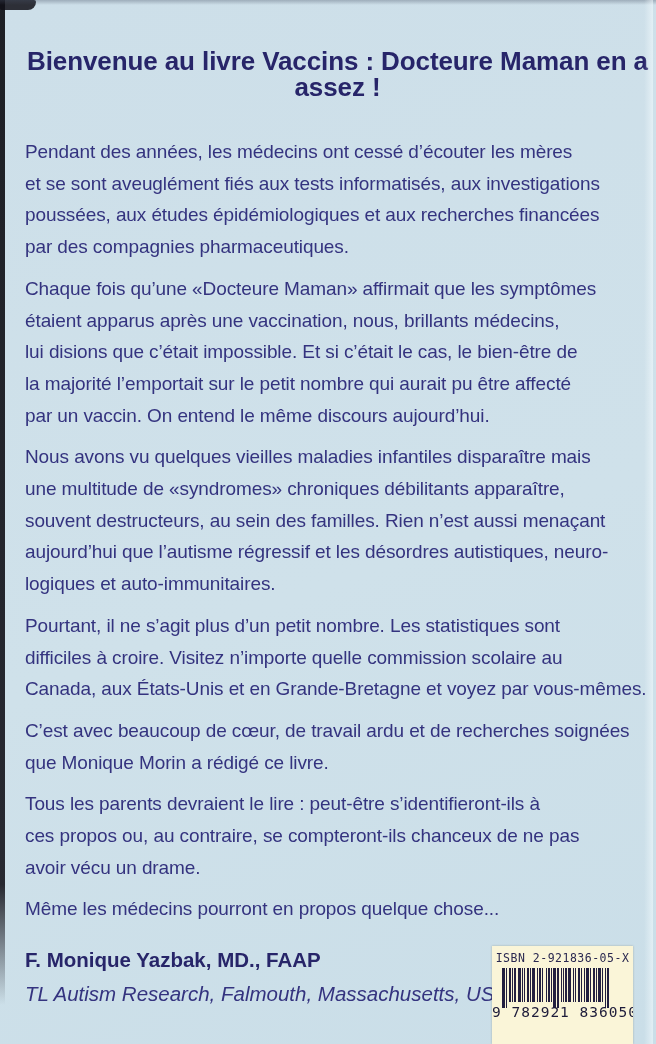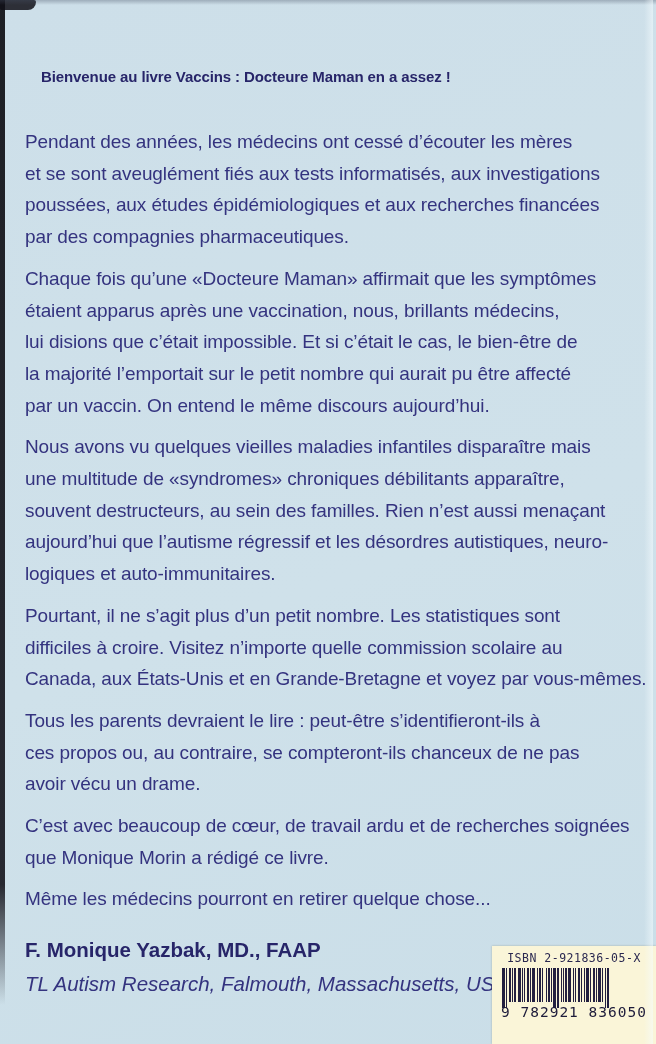--- a/index.html
+++ b/index.html
@@ -11,26 +11,27 @@
     overflow: hidden;
     background: linear-gradient(160deg, var(--bg, #cddfe9) 0%, #cfe1ea 55%, #cadee8 100%);
     font-family: "Liberation Sans", sans-serif;
   }
   .content {
     position: absolute;
     top: 0; left: 0; right: 0;
     padding: 48px 6px 0 25px;
   }
   .cover-title {
-    margin: 16px;
-    font-size: 15px;
+    margin: 0;
+    font-size: 26px;
     font-weight: bold;
     line-height: 26px;
     letter-spacing: -0.1px;
     color: var(--title-color, #272569);
+    text-align: center;
   }
   .body-par {
     margin: 10px 0 0 0;
     font-size: 19px;
     line-height: 31.7px;
     letter-spacing: -0.1px;
     color: var(--text-color, #34337f);
     white-space: pre-line;
   }
   .body-par.first { margin-top: 36px; }
@@ -46,21 +47,21 @@
     font-size: 20.5px;
     font-style: italic;
     line-height: 26px;
     color: var(--text-color, #34337f);
   }
   
   .barcode-box {
     position: absolute;
     left: 492px;
     top: 946px;
-    width: 164px;
+    width: 141px;
     height: 98px;
     background: var(--barcode-bg, #faf5d8);
     box-shadow: 0 0 2px rgba(90,90,60,0.35);
     overflow: hidden;
   }
   .isbn-label {
     margin-top: 5px;
     text-align: center;
     font-family: "DejaVu Sans Mono", monospace;
     font-size: 11.5px;
@@ -129,26 +130,26 @@
 la majorité l’emportait sur le petit nombre qui aurait pu être affecté
 par un vaccin. On entend le même discours aujourd’hui.</p>
     <p class="body-par">Nous avons vu quelques vieilles maladies infantiles disparaître mais
 une multitude de «syndromes» chroniques débilitants apparaître,
 souvent destructeurs, au sein des familles. Rien n’est aussi menaçant
 aujourd’hui que l’autisme régressif et les désordres autistiques, neuro-
 logiques et auto-immunitaires.</p>
     <p class="body-par">Pourtant, il ne s’agit plus d’un petit nombre. Les statistiques sont
 difficiles à croire. Visitez n’importe quelle commission scolaire au
 Canada, aux États-Unis et en Grande-Bretagne et voyez par vous-mêmes.</p>
+    <p class="body-par">C’est avec beaucoup de cœur, de travail ardu et de recherches soignées
+que Monique Morin a rédigé ce livre.</p>
     <p class="body-par">Tous les parents devraient le lire : peut-être s’identifieront-ils à
 ces propos ou, au contraire, se compteront-ils chanceux de ne pas
 avoir vécu un drame.</p>
-    <p class="body-par">C’est avec beaucoup de cœur, de travail ardu et de recherches soignées
-que Monique Morin a rédigé ce livre.</p>
-    <p class="body-par">Même les médecins pourront en retirer quelque chose...</p>
+    <p class="body-par">Même les médecins pourront en propos quelque chose...</p>
 
     <h2 class="author-name">F. Monique Yazbak, MD., FAAP</h2>
     <div class="author-affiliation">TL Autism Research, Falmouth, Massachusetts, USA</div>
   </div>
 
   <div class="barcode-box">
     <div class="isbn-label">ISBN 2-921836-05-X</div>
     <div class="bars" id="bars">
         <div class="bar guard" style="width: 3px;"></div>
         <div class="gap" style="width: 1px;"></div>

